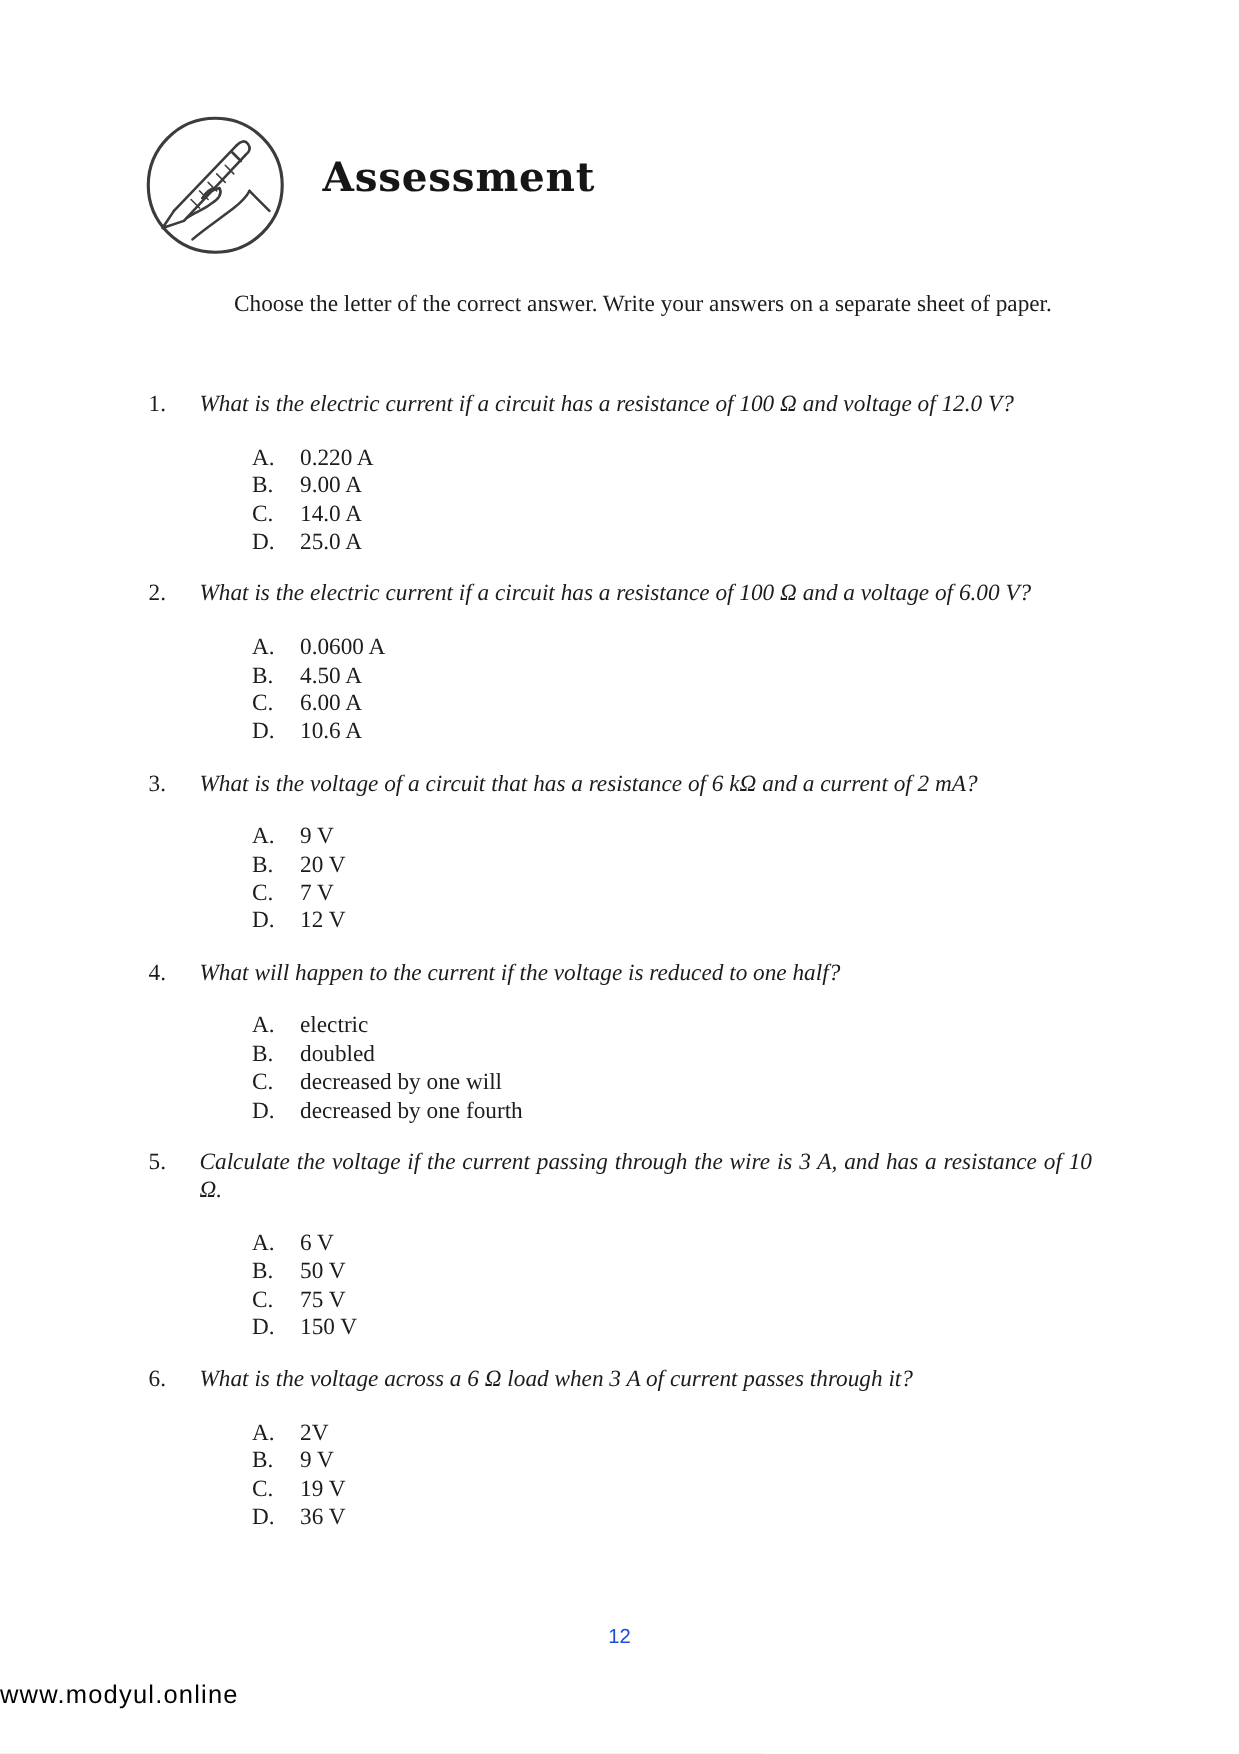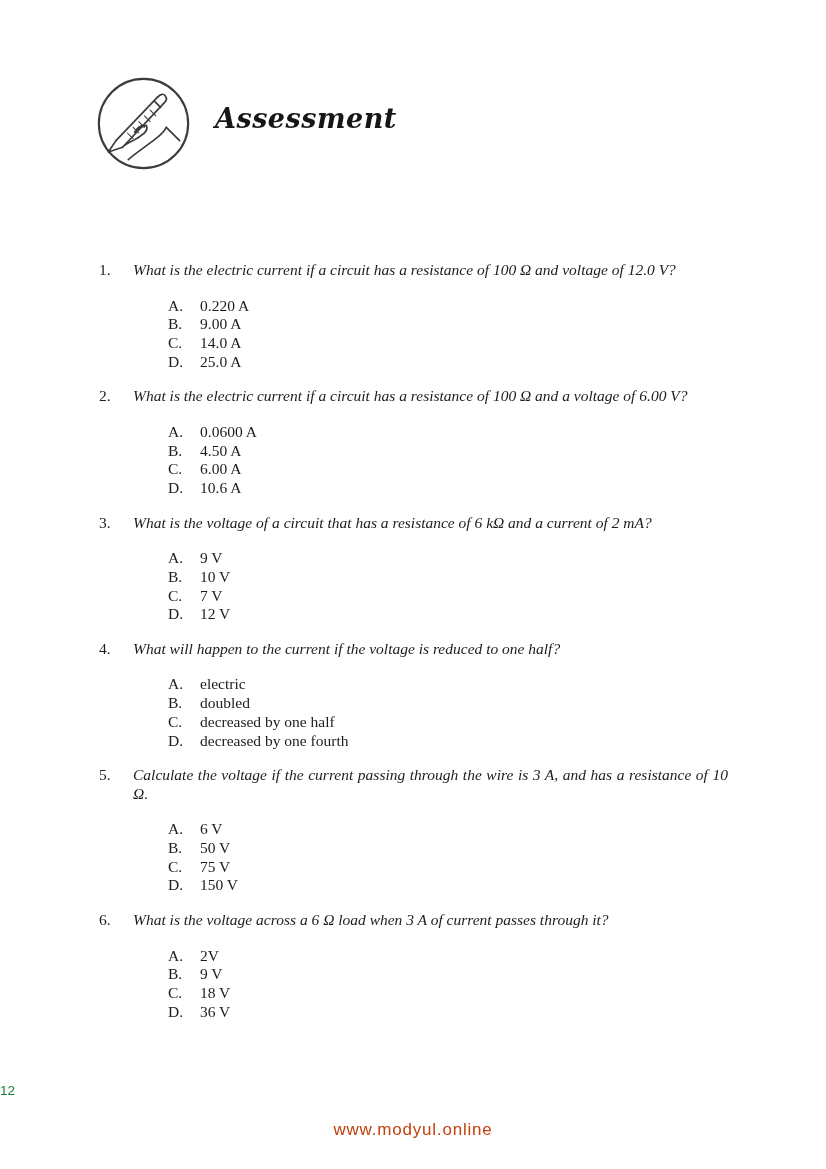--- a/index.html
+++ b/index.html
@@ -24,21 +24,20 @@
   .icon-circle {
     width: 95px;
     height: 95px;
     flex: none;
   }
   .page-title {
     margin-left: 24px;
     margin-top: -10px;
     font-family: "DejaVu Serif", serif;
     font-weight: bold;
-    font-style: italic;
     font-size: 27px;
     letter-spacing: 0.5px;
     color: #161616;
   }
   .instructions {
     position: absolute;
     top: 193px;
     left: 99px;
     width: 629px;
     font-size: 15.5px;
@@ -58,34 +57,35 @@
   .q-num { width: 34px; flex: none; }
   .q-text { flex: 1; text-align: justify; font-style: italic; }
   .options { margin-top: 17px; padding-left: 69px; }
   .option { display: flex; line-height: 18.7px; }
   .opt-letter { width: 32px; flex: none; }
   .page-number {
     position: absolute;
     top: 1083px;
     left: 0;
     width: 100%;
+    text-align: center;
     font-family: "Liberation Sans", sans-serif;
     font-size: 13.5px;
-    color: #15803d;
+    color: #1d4ed8;
   }
   .watermark {
     position: absolute;
     top: 1120px;
     left: 0;
     width: 100%;
-    text-align: center;
+    text-align: left;
     font-family: "Liberation Sans", sans-serif;
     font-size: 17px;
     letter-spacing: 0.8px;
-    color: #c2410c;
+    color: #000000;
   }
 </style>
 </head>
 <body>
 
 <div class="page">
 
   <div class="header">
     <span class="icon-circle">
       <svg viewBox="0 0 100 100" width="95" height="95">
@@ -104,20 +104,21 @@
           <path d="M30 73 C36 69 42 67 47 63 C52 60 55 56 53 52 C49 53 44 56 41 59"></path>
           <path d="M41 59 C43 55 47 52 50 52"></path>
           <path d="M34 88 C42 81 54 73 63 66 C68 62 72 58 74 54"></path>
           <path d="M74 54 L88 68"></path>
         </g>
       </svg>
     </span>
     <span class="page-title">Assessment</span>
   </div>
 
+  <div class="instructions">Choose the letter of the correct answer. Write your answers on a separate sheet of paper.</div>
 
   <div class="questions">
 
     <div class="question">
       <div class="q-row">
         <span class="q-num">1.</span>
         <span class="q-text">What is the electric current if a circuit has a resistance of 100 Ω and voltage of 12.0 V?</span>
       </div>
       <div class="options">
         <div class="option">
@@ -169,21 +170,21 @@
         <span class="q-num">3.</span>
         <span class="q-text">What is the voltage of a circuit that has a resistance of 6 kΩ and a current of 2 mA?</span>
       </div>
       <div class="options">
         <div class="option">
           <span class="opt-letter">A.</span>
           <span class="opt-text">9 V</span>
         </div>
         <div class="option">
           <span class="opt-letter">B.</span>
-          <span class="opt-text">10 V</span>
+          <span class="opt-text">20 V</span>
         </div>
         <div class="option">
           <span class="opt-letter">C.</span>
           <span class="opt-text">7 V</span>
         </div>
         <div class="option">
           <span class="opt-letter">D.</span>
           <span class="opt-text">12 V</span>
         </div>
       </div>
@@ -198,21 +199,21 @@
         <div class="option">
           <span class="opt-letter">A.</span>
           <span class="opt-text">electric</span>
         </div>
         <div class="option">
           <span class="opt-letter">B.</span>
           <span class="opt-text">doubled</span>
         </div>
         <div class="option">
           <span class="opt-letter">C.</span>
-          <span class="opt-text">decreased by one half</span>
+          <span class="opt-text">decreased by one will</span>
         </div>
         <div class="option">
           <span class="opt-letter">D.</span>
           <span class="opt-text">decreased by one fourth</span>
         </div>
       </div>
     </div>
 
     <div class="question">
       <div class="q-row">
@@ -248,21 +249,21 @@
         <div class="option">
           <span class="opt-letter">A.</span>
           <span class="opt-text">2V</span>
         </div>
         <div class="option">
           <span class="opt-letter">B.</span>
           <span class="opt-text">9 V</span>
         </div>
         <div class="option">
           <span class="opt-letter">C.</span>
-          <span class="opt-text">18 V</span>
+          <span class="opt-text">19 V</span>
         </div>
         <div class="option">
           <span class="opt-letter">D.</span>
           <span class="opt-text">36 V</span>
         </div>
       </div>
     </div>
 
   </div>
 

